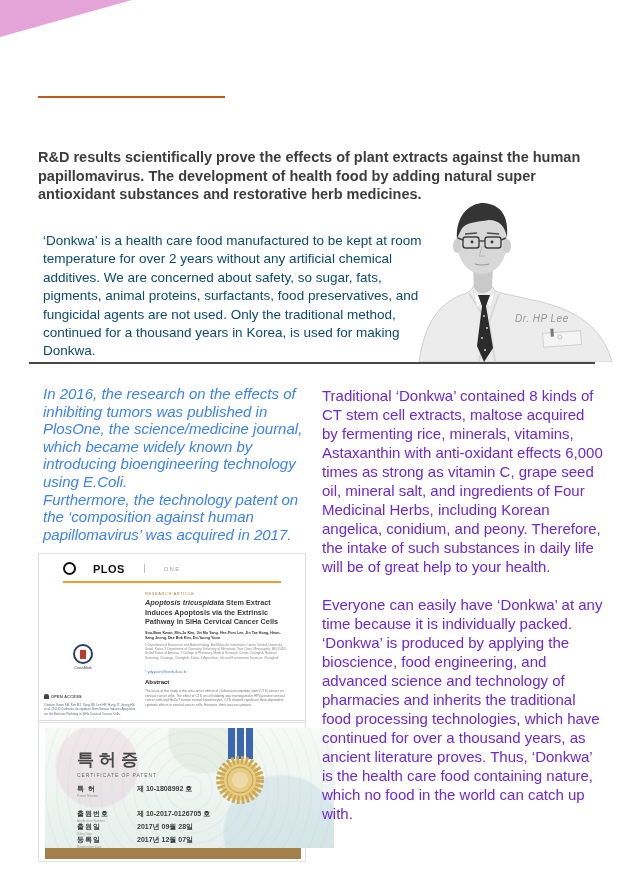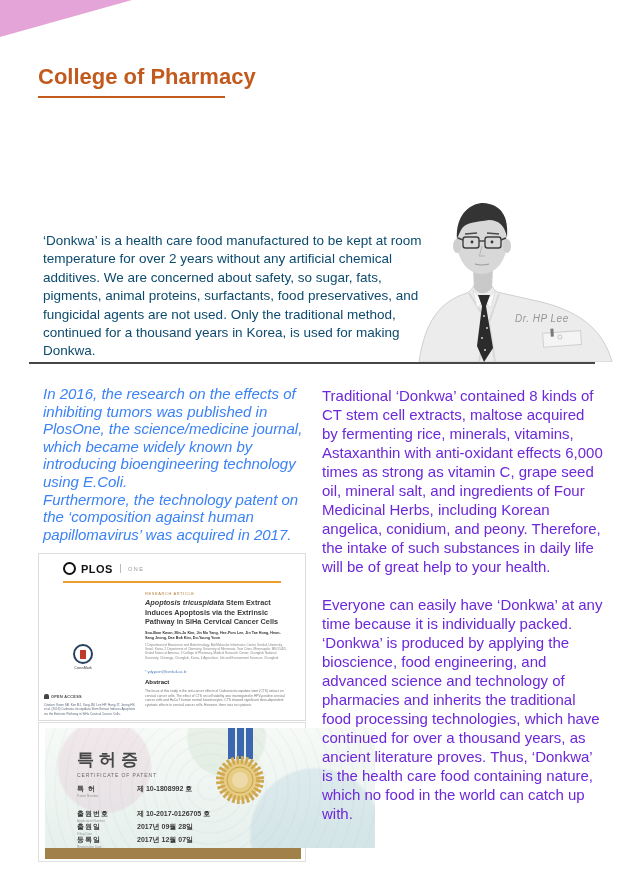--- a/index.html
+++ b/index.html
@@ -24,21 +24,21 @@
   
   .note{position:absolute;left:43px;top:385px;width:268px;font-size:15px;font-style:italic;
         color:#3b82f6;line-height:17.6px;white-space:pre-line;}
   .col-right{position:absolute;left:322px;top:386px;width:282px;font-size:15px;color:#6d28d9;
              line-height:19px;}
   .col-right p{margin:0;}
   .col-right p + p{margin-top:19px;}
   
   .paper-card{position:absolute;left:38px;top:553px;width:268px;height:168px;background:#fff;
               border:1px solid #dcdcdc;box-sizing:border-box;overflow:hidden;}
-  .plos-row{position:absolute;left:24px;top:8px;display:flex;align-items:center;gap:5px;}
+  .plos-row{position:absolute;left:24px;top:8px;display:flex;align-items:center;gap:17px;}
   .plos-mark{width:9px;height:9px;border:2.5px solid #111;border-radius:50%;display:inline-block;}
   .plos-name{font-size:11px;font-weight:800;color:#111;letter-spacing:.5px;}
   .plos-sep{width:1px;height:9px;background:#bbb;display:inline-block;margin:0 2px;}
   .plos-one{font-size:5.5px;color:#999;letter-spacing:1.5px;}
   .plos-rule{position:absolute;left:24px;top:27px;width:218px;height:2px;background:#f09d2f;}
   .p-type{position:absolute;left:106px;top:37px;font-size:4px;color:#b5803d;letter-spacing:.6px;}
   .p-title{position:absolute;left:106px;top:44px;width:142px;font-size:7.3px;font-weight:700;
            color:#3b3b3b;line-height:9.6px;}
   .p-authors{position:absolute;left:106px;top:77px;width:142px;font-size:3.7px;font-weight:700;
              color:#333;line-height:4.8px;max-height:10px;overflow:hidden;}
@@ -60,21 +60,21 @@
               line-height:4.3px;max-height:18px;overflow:hidden;}
   
   .patent-card{position:absolute;left:38px;top:722px;width:268px;height:140px;background:#fff;
                border:1px solid #e0e0e0;box-sizing:border-box;padding:5px 6px 0 6px;}
   .patent-bg{position:relative;width:289px;height:120px;overflow:hidden;
      background:
        radial-gradient(circle at 18% 32%, rgba(216,168,192,0.22) 0 16%, transparent 17%),
        radial-gradient(circle at 82% 88%, rgba(148,190,212,0.22) 0 22%, transparent 23%),
        radial-gradient(circle at 55% 8%, rgba(188,212,182,0.25) 0 18%, transparent 19%),
        repeating-radial-gradient(circle at 50% 50%, rgba(160,180,200,0.07) 0 2px, transparent 2px 11px),
-       linear-gradient(180deg,#f7faf7,#e6f0ec); padding-left: 41px;}
+       linear-gradient(180deg,#f7faf7,#e6f0ec);}
   .stripes{position:absolute;left:183px;top:0;display:flex;gap:2px;}
   .stripe{width:7px;height:31px;background:#3a67b0;}
   .seal{position:absolute;left:169px;top:26px;}
   .cert-title-ko{position:absolute;left:32px;top:20px;font-size:17px;font-weight:700;
                  color:#474747;letter-spacing:5px;}
   .cert-title-en{position:absolute;left:32px;top:44px;font-size:5px;color:#6b6b6b;
                  letter-spacing:.9px;}
   .patent-row{position:absolute;left:32px;width:220px;}
   .pr-label{font-size:7px;font-weight:700;color:#3c3c3c;letter-spacing:1px;}
   .pr-sub{font-size:3.2px;color:#999;}
@@ -82,22 +82,22 @@
   .row1{top:56px;} .row2{top:81px;} .row3{top:94px;} .row4{top:107px;}
   .patent-bar{width:256px;height:11px;background:#a2804a;margin-top:0;}
 </style>
 </head>
 <body>
 
 <div class="page">
 
   <div class="corner"></div>
 
-  <div class="college">College of Pharmacy</div>
   <div class="orange-rule"></div>
+  <div class="intro">R&amp;D results scientifically prove the effects of plant extracts against the human papillomavirus. The development of health food by adding natural super antioxidant substances and restorative herb medicines.</div>
 
   <div class="quote">‘Donkwa’ is a health care food manufactured to be kept at room temperature for over 2 years without any artificial chemical additives. We are concerned about safety, so sugar, fats, pigments, animal proteins, surfactants, food preservatives, and fungicidal agents are not used. Only the traditional method, continued for a thousand years in Korea, is used for making Donkwa.</div>
 
   <div class="photo">
     <svg width="208" height="164" viewBox="0 0 208 164">
 
       <path d="M 4,164 C 10,122 26,103 52,95 L 55,93 C 59,89 61,84 62,78 L 73,78 C 74,84 77,90 82,94 L 122,103 C 162,112 188,130 197,164 Z" fill="#ececec" stroke="#cfcfcf" stroke-width="1"></path>
 
       <path d="M 54,95 L 72,124 L 64,164" fill="none" stroke="#d8d8d8" stroke-width="2"></path>
       <path d="M 84,96 L 74,124 L 80,164" fill="none" stroke="#d8d8d8" stroke-width="2"></path>

